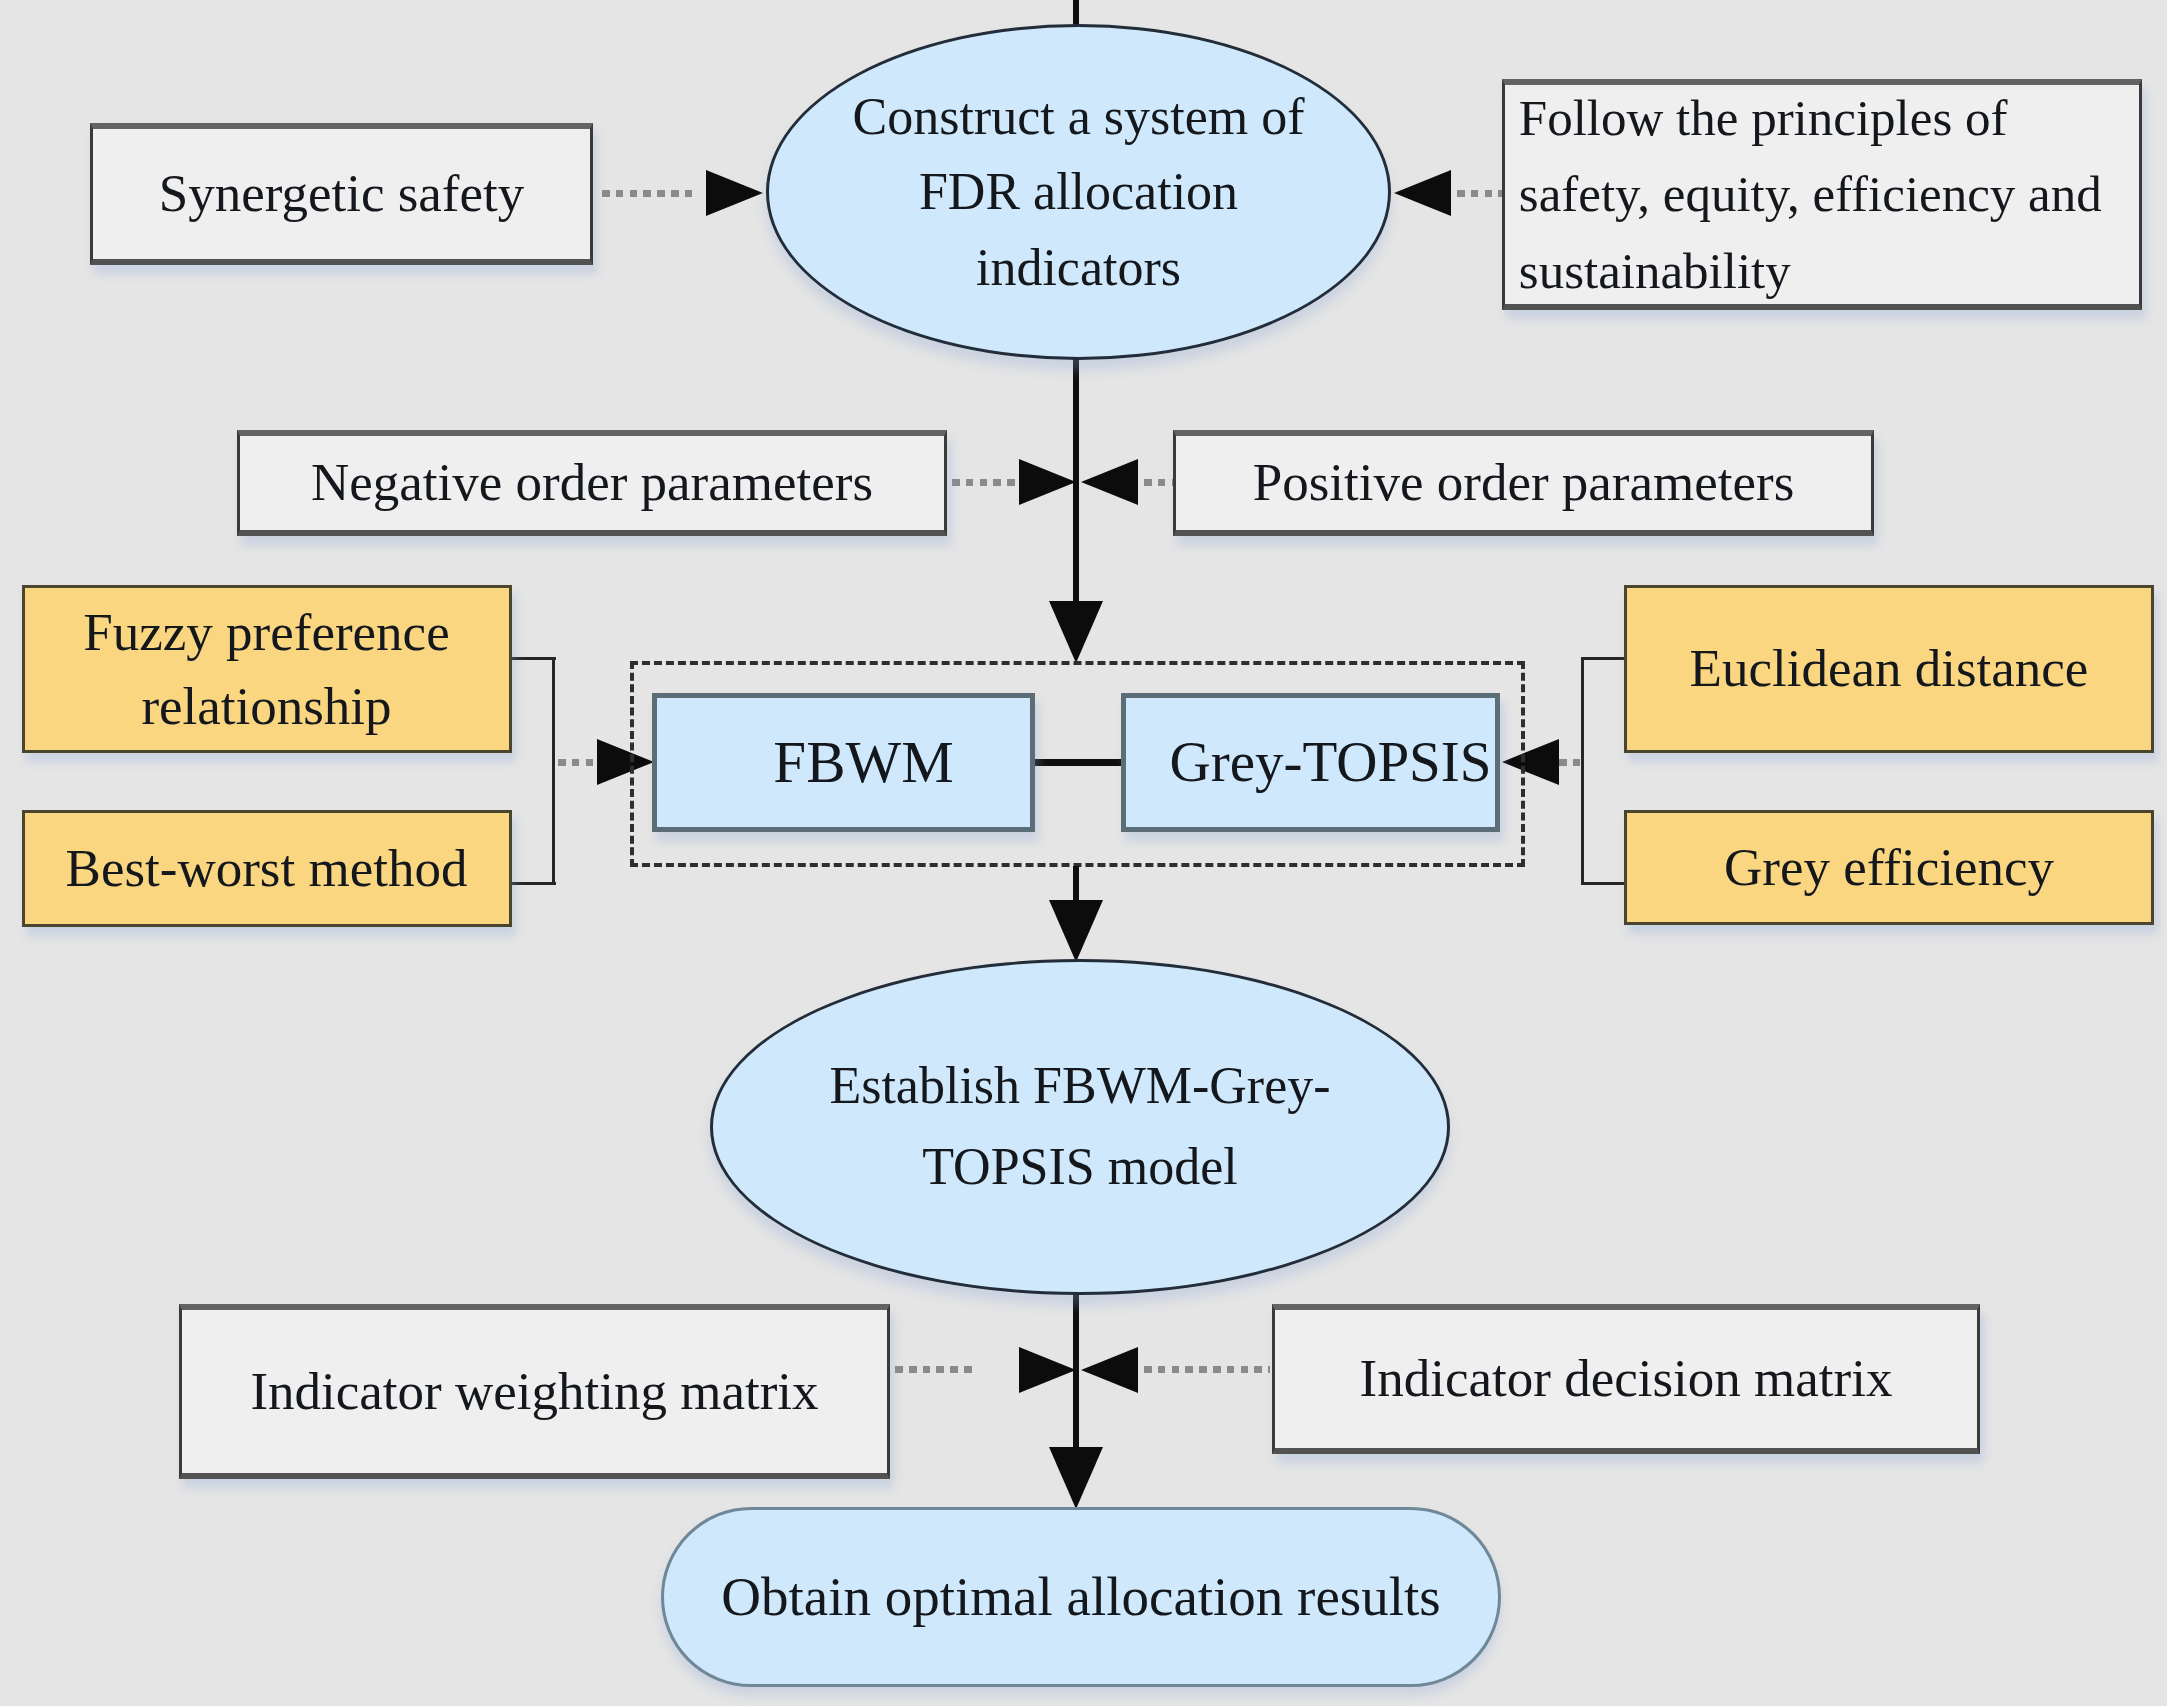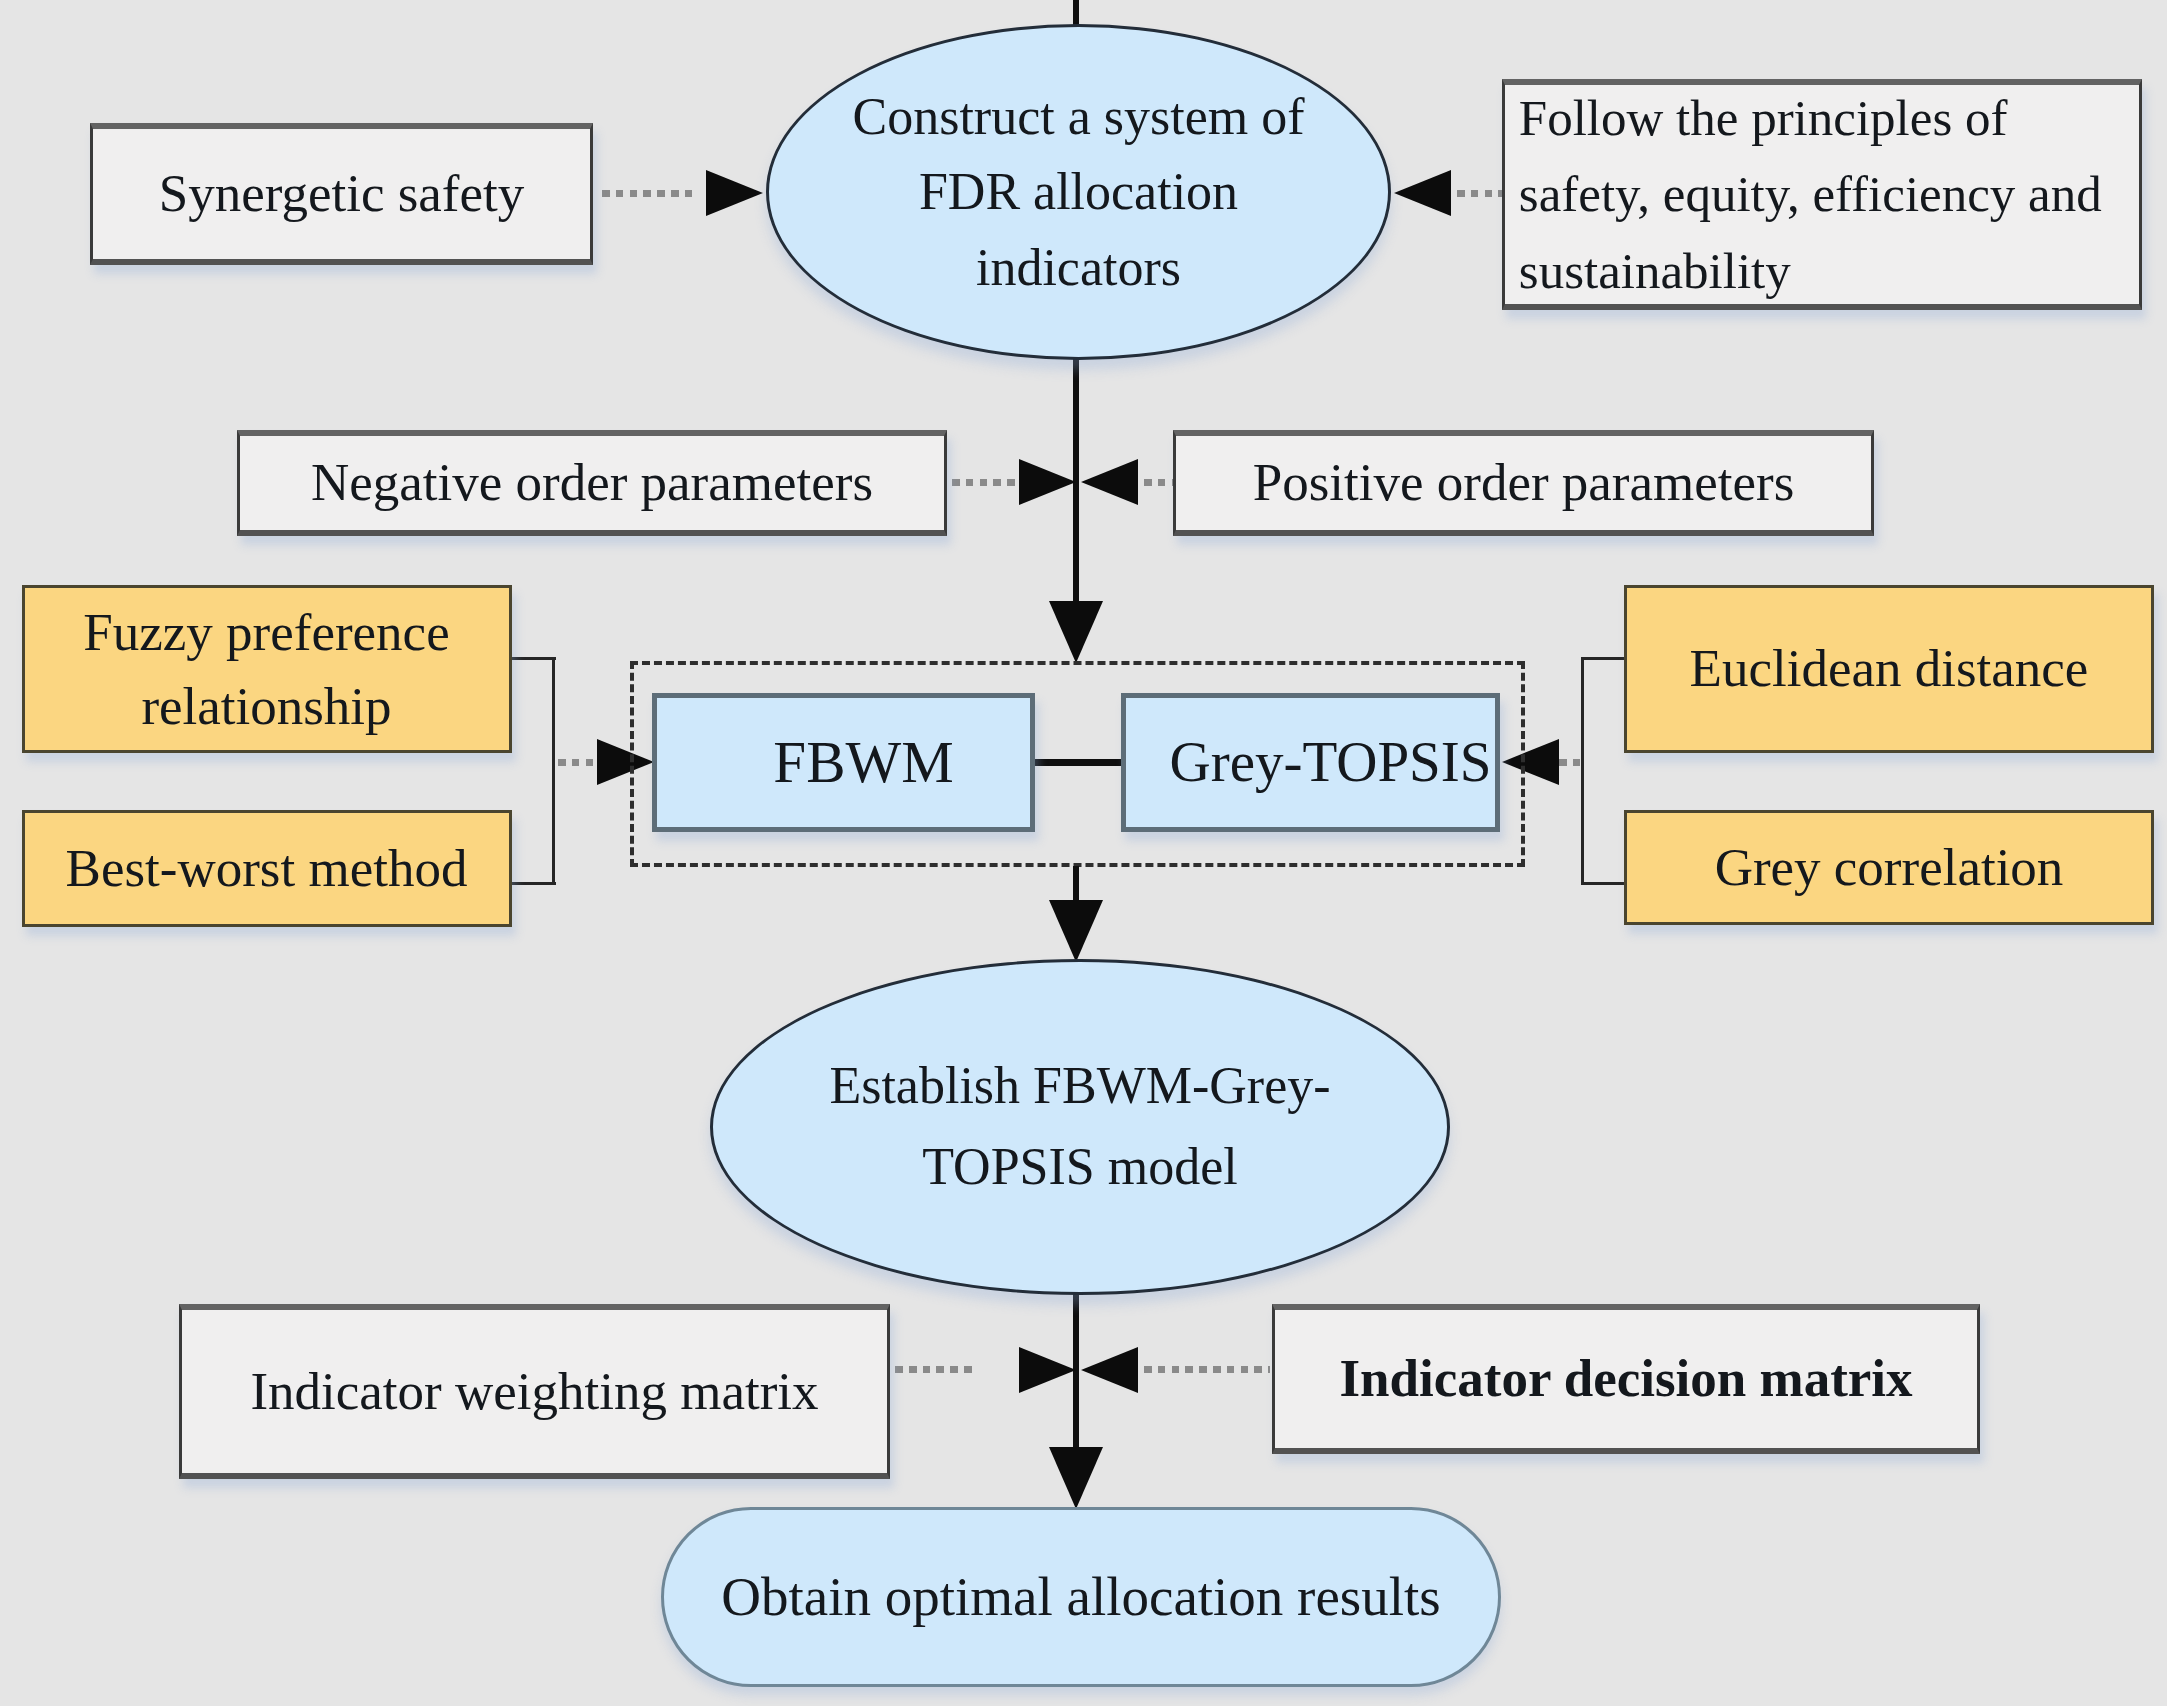--- a/index.html
+++ b/index.html
@@ -83,21 +83,21 @@
   .n-fuzzy .lbl{max-width:447px;}
   .n-bestworst{left:21.5px;top:810px;width:490px;height:117px;}
   .dashed-group{left:630px;top:661px;width:895px;height:206px;}
   .n-fbwm{left:652px;top:693px;width:383px;height:139px;font-size:59px;}
   .n-greytopsis{left:1121px;top:693px;width:379px;height:139px;font-size:57px;}
   .n-euclidean{left:1624px;top:585px;width:530px;height:168px;}
   .n-greycorr{left:1624px;top:810px;width:530px;height:115px;}
   .n-establish{left:710px;top:959px;width:740px;height:336px;font-size:52px;line-height:1.55;}
   .n-establish .lbl{max-width:551px;}
   .n-weighting{left:179px;top:1304px;width:711px;height:175px;}
-  .n-decision{left:1272px;top:1304px;width:708px;height:150px;font-weight:bold;}
+  .n-decision{left:1272px;top:1304px;width:708px;height:150px;}
   .n-obtain{left:661px;top:1507px;width:840px;height:180px;font-size:55px;}
 
   
   .c-topstub{left:1073px;top:0px;height:26px;}
   .c-syn-dot{left:602px;top:190px;width:96px;}
   .c-syn-tri{left:706px;top:170px;}
   .c-fol-tri{left:1394px;top:170px;}
   .c-fol-dot{left:1457px;top:190px;width:45px;}
   .c-v1{left:1073px;top:358px;height:246px;}
   .c-v1-tri{left:1049px;top:601px;}
@@ -206,21 +206,21 @@
 
   <div class="node blue-rect n-greytopsis">
     <span class="lbl">Grey-TOPSIS</span>
   </div>
 
   <div class="node yellow n-euclidean">
     <span class="lbl">Euclidean distance</span>
   </div>
 
   <div class="node yellow n-greycorr">
-    <span class="lbl">Grey correlation</span>
+    <span class="lbl">Grey efficiency</span>
   </div>
 
   <div class="node ellipse n-establish">
     <span class="lbl">Establish FBWM-Grey-TOPSIS model</span>
   </div>
 
   <div class="node gray n-weighting">
     <span class="lbl">Indicator weighting matrix</span>
   </div>
 

